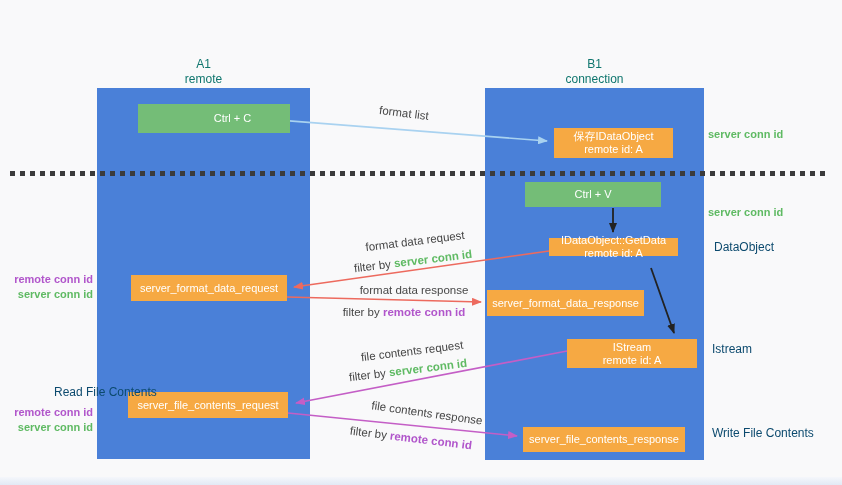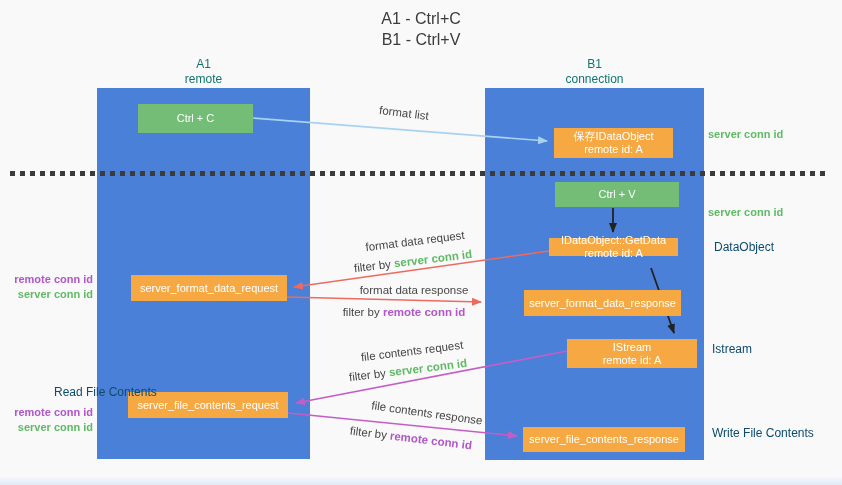--- a/index.html
+++ b/index.html
@@ -86,24 +86,20 @@
     position:absolute;
     left:0;bottom:0;width:842px;height:8px;
     background:linear-gradient(#f5f7fb,#e2e9f5);
   }
 </style>
 </head>
 <body>
 
 <div id="canvas">
 
-  <div class="page-title">
-    <div>A1 - Ctrl+C</div>
-    <div>B1 - Ctrl+V</div>
-  </div>
 
   <div class="lane-header" style="left:97px;top:57px;width:213px;">
     <div>A1</div>
     <div>remote</div>
   </div>
   <div class="lane-header" style="left:485px;top:57px;width:219px;">
     <div>B1</div>
     <div>connection</div>
   </div>
 
@@ -129,43 +125,43 @@
     </defs>
     <line x1="253" y1="118" x2="547" y2="141" stroke="#a9d2f0" stroke-width="1.6" marker-end="url(#m-blue)"></line>
     <line x1="613" y1="208" x2="613" y2="232" stroke="#222222" stroke-width="1.8" marker-end="url(#m-black)"></line>
     <line x1="549" y1="251" x2="294" y2="287" stroke="#ed6a5e" stroke-width="1.6" marker-end="url(#m-red)"></line>
     <line x1="287" y1="297" x2="481" y2="302" stroke="#ed6a5e" stroke-width="1.6" marker-end="url(#m-red)"></line>
     <line x1="651" y1="268" x2="674" y2="333" stroke="#222222" stroke-width="1.8" marker-end="url(#m-black)"></line>
     <line x1="567" y1="351" x2="296" y2="403" stroke="#c45ec6" stroke-width="1.6" marker-end="url(#m-magenta)"></line>
     <line x1="288" y1="413" x2="517" y2="436" stroke="#c45ec6" stroke-width="1.6" marker-end="url(#m-magenta)"></line>
   </svg>
 
-  <div class="node green" style="left:138px;top:104px;width:115px;height:29px;">
+  <div class="node green" style="left:138px;top:104px;width:115px;height:29px;padding-left:37px;">
     <div>Ctrl + C</div>
   </div>
 
   <div class="node orange" style="left:554px;top:128px;width:119px;height:30px;">
     <div>保存IDataObject</div>
     <div>remote id: A</div>
   </div>
 
-  <div class="node green" style="left:555px;top:182px;width:124px;height:25px;">
+  <div class="node green" style="left:525px;top:182px;width:136px;height:25px;">
     <div>Ctrl + V</div>
   </div>
 
   <div class="node orange" style="left:549px;top:238px;width:129px;height:18px;">
     <div>IDataObject::GetData</div>
     <div>remote id: A</div>
   </div>
 
   <div class="node orange" style="left:131px;top:275px;width:156px;height:26px;">
     <div>server_format_data_request</div>
   </div>
 
-  <div class="node orange" style="left:487px;top:290px;width:157px;height:26px;margin-left:37px;">
+  <div class="node orange" style="left:487px;top:290px;width:157px;height:26px;">
     <div>server_format_data_response</div>
   </div>
 
   <div class="node orange" style="left:567px;top:339px;width:130px;height:29px;">
     <div>IStream</div>
     <div>remote id: A</div>
   </div>
 
   <div class="node orange" style="left:523px;top:427px;width:162px;height:25px;">
     <div>server_file_contents_response</div>

